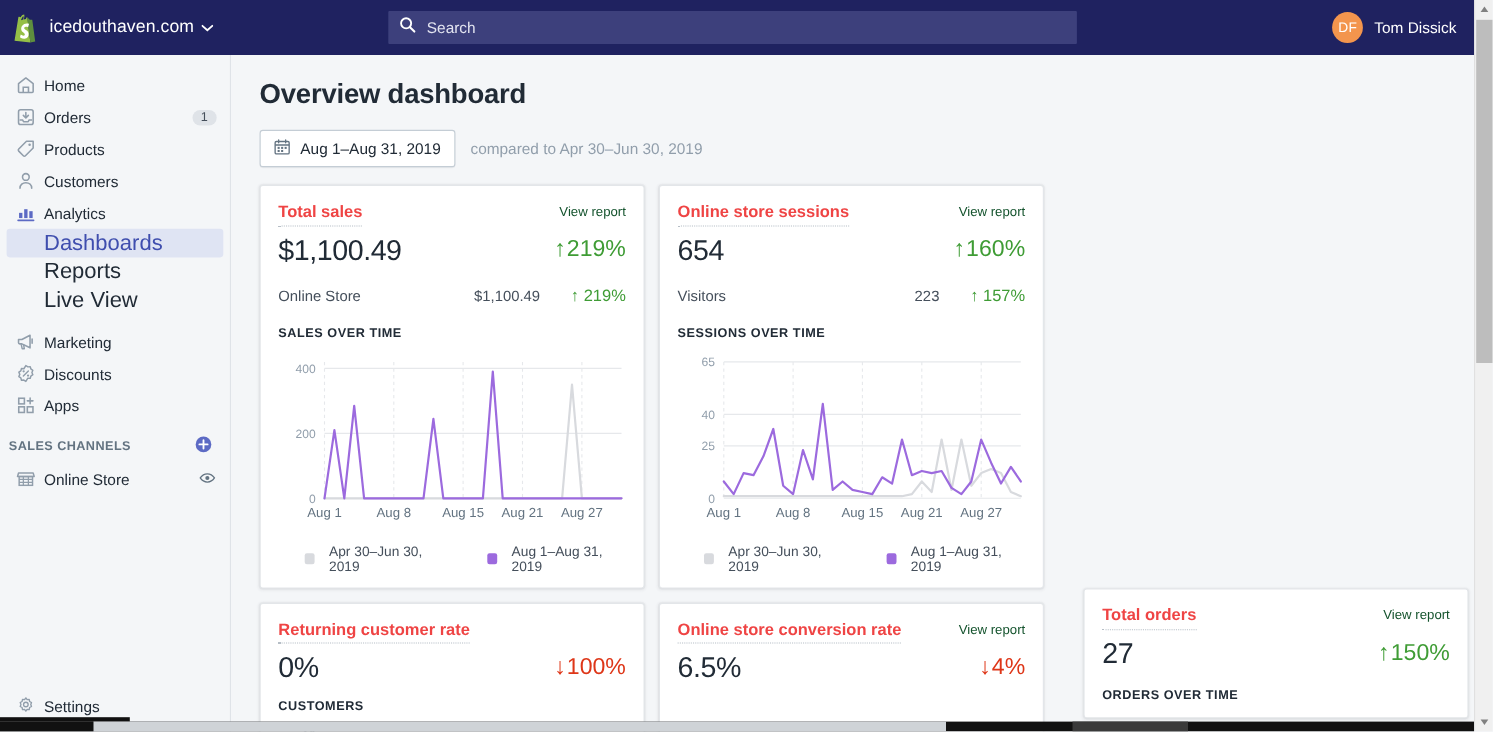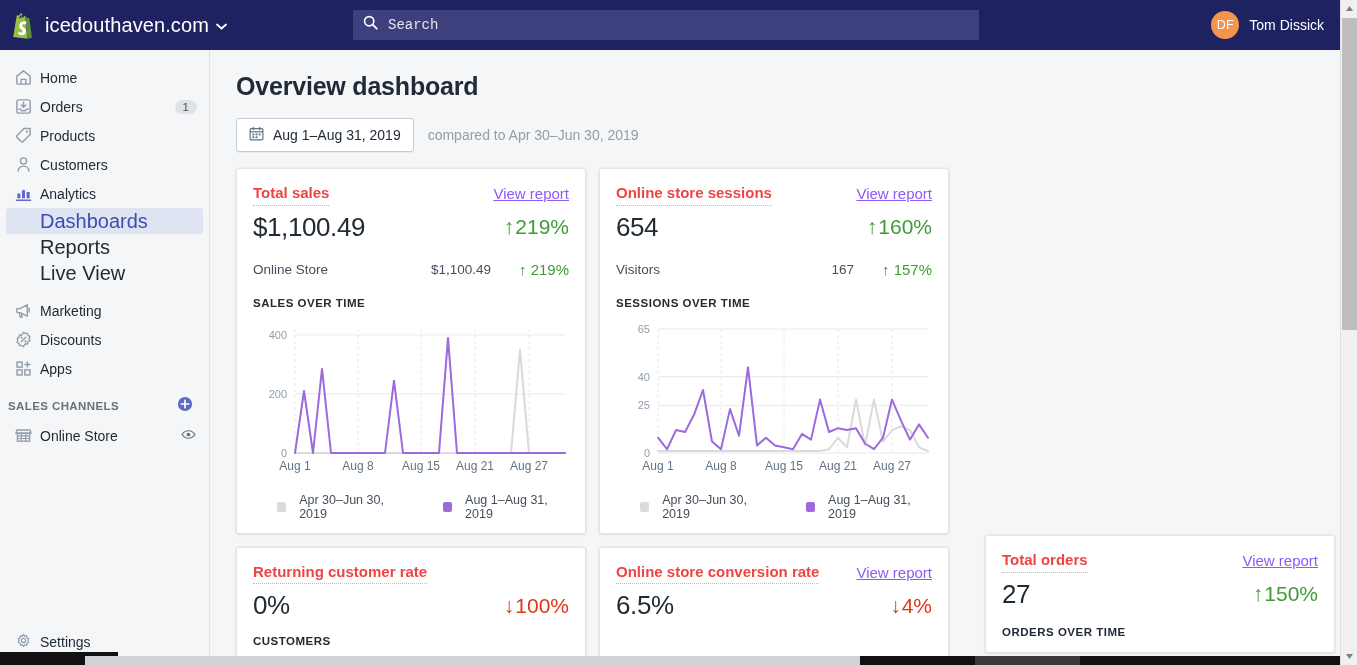--- a/index.html
+++ b/index.html
@@ -12,28 +12,28 @@
   .app { position: relative; width: 1357px; height: 665px; }
 
   
   .topbar {
     position: absolute; top: 0; left: 0; width: 1340px; height: 50px;
     background: #1f2260; display: flex; align-items: center; z-index: 30;
   }
   .brand { display: flex; align-items: center; padding-left: 9px; width: 210px; }
   .shopify-logo { width: 26px; height: 27px; flex: 0 0 auto; }
   .store-name {
-    color: #fff; font-size: 20px; margin-left: 10px; letter-spacing: .1px;
+    color: #fff; font-size: 16px; margin-left: 10px; letter-spacing: .1px;
   }
   .store-caret { margin-left: 7px; display: inline-block; }
   .search-wrap { flex: 1; display: flex; justify-content: flex-start; }
   .search-box {
     width: 626px; height: 30px; margin-left: 143px;
     background: #3d407c; border-radius: 1px;
-    display: flex; align-items: center; padding: 0 10px; font-family: Liberation Mono, monospace;
+    display: flex; align-items: center; padding: 0 10px;
   }
   .search-box .mag { margin-right: 10px; }
   .search-text { color: #e3e4f0; font-size: 14px; }
   .user-area {
     display: flex; align-items: center; padding-right: 16px; gap: 10px;
   }
   .avatar {
     width: 28px; height: 28px; border-radius: 50%;
     background: #f3954d; color: #fff; font-size: 12.5px;
     display: flex; align-items: center; justify-content: center;
@@ -101,21 +101,21 @@
     background: #fff; border: 1px solid #e3e6e9; border-radius: 3px;
     box-shadow: 0 0 0 1px rgba(63,63,68,.03), 0 1px 3px rgba(63,63,68,.10);
     width: 350px; padding: 16px 16px 12px;
   }
   .card.sm { padding-bottom: 14px; }
   .card-head { display: flex; justify-content: space-between; align-items: flex-start; }
   .card-title {
     font-size: 15px; font-weight: bold; color: #ef4444;
     border-bottom: 1px dotted #b6bec6; padding-bottom: 3px; line-height: 1.1;
   }
-  .view-report { font-size: 15px; color: #8b5cf6; text-decoration: underline; }
+  .view-report { font-size: 12px; color: #14532d; }
   .metric-row {
     display: flex; justify-content: space-between; align-items: center;
     margin-top: 6px;
   }
   .metric-value { font-size: 26px; color: #212b36; letter-spacing: -.4px; }
   .delta { font-size: 21px; display: flex; align-items: center; gap: 1px; }
   .delta.up { color: #3f9c35; }
   .delta.down { color: #de3618; }
   .breakdown {
     display: flex; align-items: center; margin-top: 18px;
@@ -422,21 +422,21 @@
         </div>
         <div class="metric-row">
           <span class="metric-value">654</span>
           <span class="delta up">
             <span>↑</span>
             <span>160%</span>
           </span>
         </div>
         <div class="breakdown">
           <span class="bd-name">Visitors</span>
-          <span class="bd-val">167</span>
+          <span class="bd-val">223</span>
           <span class="bd-delta up">
             <span>↑</span>
             <span>157%</span>
           </span>
         </div>
         <div class="chart-label">SESSIONS OVER TIME</div>
         <div class="chart-area"><svg width="318" height="160" viewBox="0 0 318 160">
               <line x1="42" x2="312" y1="134" y2="134" stroke="#e6e8eb" stroke-width="1"></line>
               <text x="34" y="138" text-anchor="end" font-size="11" fill="#919eab" font-family="&quot;Liberation Sans&quot;, sans-serif">0</text>
               <line x1="42" x2="312" y1="86.3076923076923" y2="86.3076923076923" stroke="#e6e8eb" stroke-width="1"></line>

